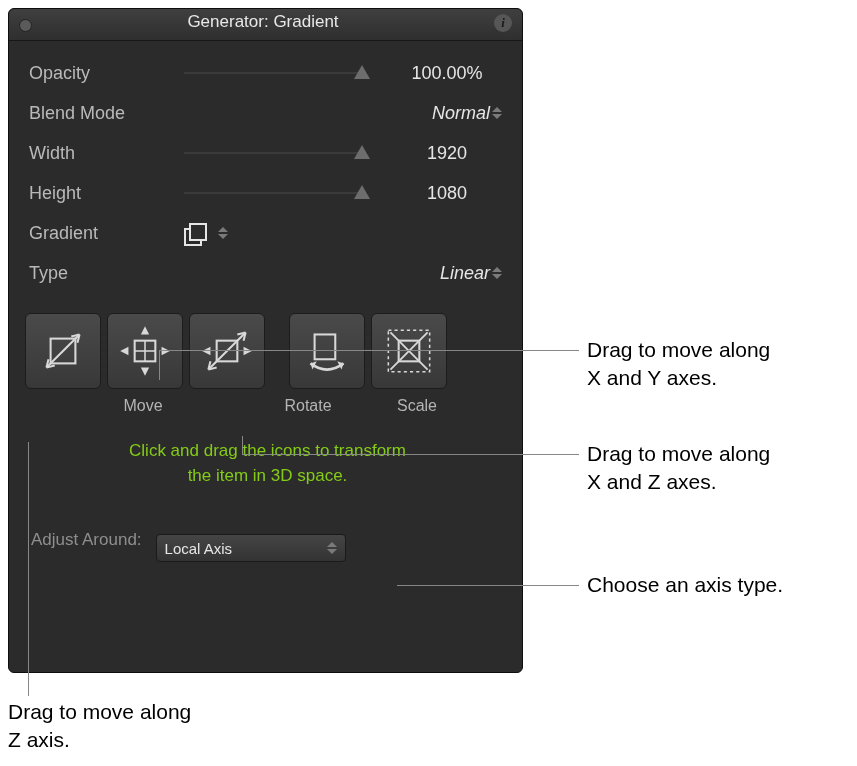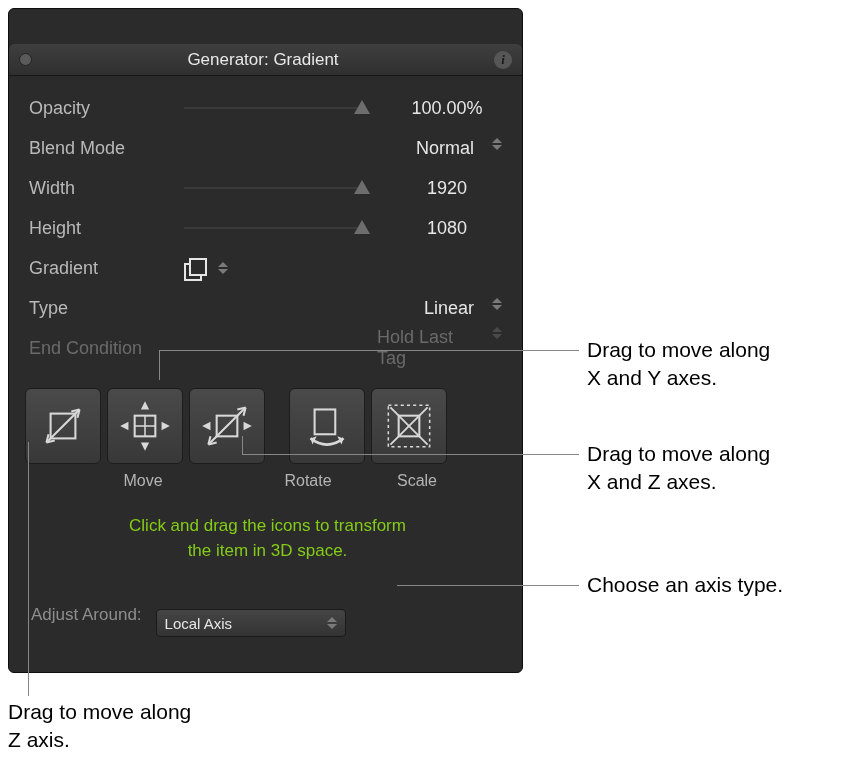--- a/index.html
+++ b/index.html
@@ -21,24 +21,23 @@
     border-radius: 6px;
     color: #cfcfcf;
     overflow: visible;
   }
   .titlebar {
     height: 32px;
     background: linear-gradient(#3f3f3f,#2f2f2f);
     border-bottom: 1px solid #161616;
     border-radius: 6px 6px 0 0;
     display: flex;
-    align-items: center;
-    padding: 14px 10px;
+    align-items: flex-end;
+    padding: 8px 10px;
     position: relative;
-    margin-top: 35px;
   }
   .close-dot {
     width: 13px; height: 13px; border-radius: 50%;
     background: #5a5a5a; border:1px solid #222;
   }
   .title {
     flex: 1; text-align: center; font-size: 17px; color: #e8e8e8;
   }
   .info-dot {
     width: 18px; height: 18px; border-radius: 50%;
@@ -62,21 +61,21 @@
     background:#3a3a3a;
   }
   .slider-thumb {
     position:absolute; right:22px; top:2px;
     width:0; height:0;
     border-left:8px solid transparent;
     border-right:8px solid transparent;
     border-bottom:14px solid #6d6d6d;
   }
   .row .value { flex: 0 0 110px; text-align: center; color:#e6e6e6; font-variant-numeric: tabular-nums; }
-  .row .value-with-stepper { flex: 0 0 125px; display:flex; justify-content:flex-end; align-items:flex-start; gap:18px; color:#e6e6e6;}
+  .row .value-with-stepper { flex: 0 0 125px; display:flex; justify-content:flex-end; align-items:center; gap:2px; color:#e6e6e6;font-style:italic;}
   .stepper {
     width:10px; display:flex; flex-direction:column; gap:2px;
   }
   .stepper span{
     width:0;height:0;border-left:5px solid transparent;border-right:5px solid transparent;
   }
   .stepper .up{border-bottom:5px solid #7a7a7a;}
   .stepper .down{border-top:5px solid #7a7a7a;}
   .dim-row .label{ color:#6a6a6a;}
   .dim-row .value-with-stepper{ color:#6a6a6a;}
@@ -216,31 +215,20 @@
       <div class="slider-area"></div>
       <div class="value-with-stepper">
         <span>Linear</span>
         <div class="stepper">
             <span class="up"></span>
             <span class="down"></span>
           </div>
       </div>
     </div>
 
-    <div class="row dim-row">
-      <div class="label">End Condition</div>
-      <div class="slider-area"></div>
-      <div class="value-with-stepper">
-        <span>Hold Last Tag</span>
-        <div class="stepper">
-            <span class="up"></span>
-            <span class="down"></span>
-          </div>
-      </div>
-    </div>
   </div>
 
   <div class="transform-area">
     <div class="tool-row">
 
       <div class="tool-btn">
         <svg viewBox="0 0 60 60">
           <rect x="18" y="18" width="24" height="24" fill="none" stroke="#d8d8d8" stroke-width="2"></rect>
           <line x1="14" y1="46" x2="46" y2="14" stroke="#d8d8d8" stroke-width="2"></line>
           <path d="M46 14 l-2 8 M46 14 l-8 2" stroke="#d8d8d8" stroke-width="2" fill="none"></path>

